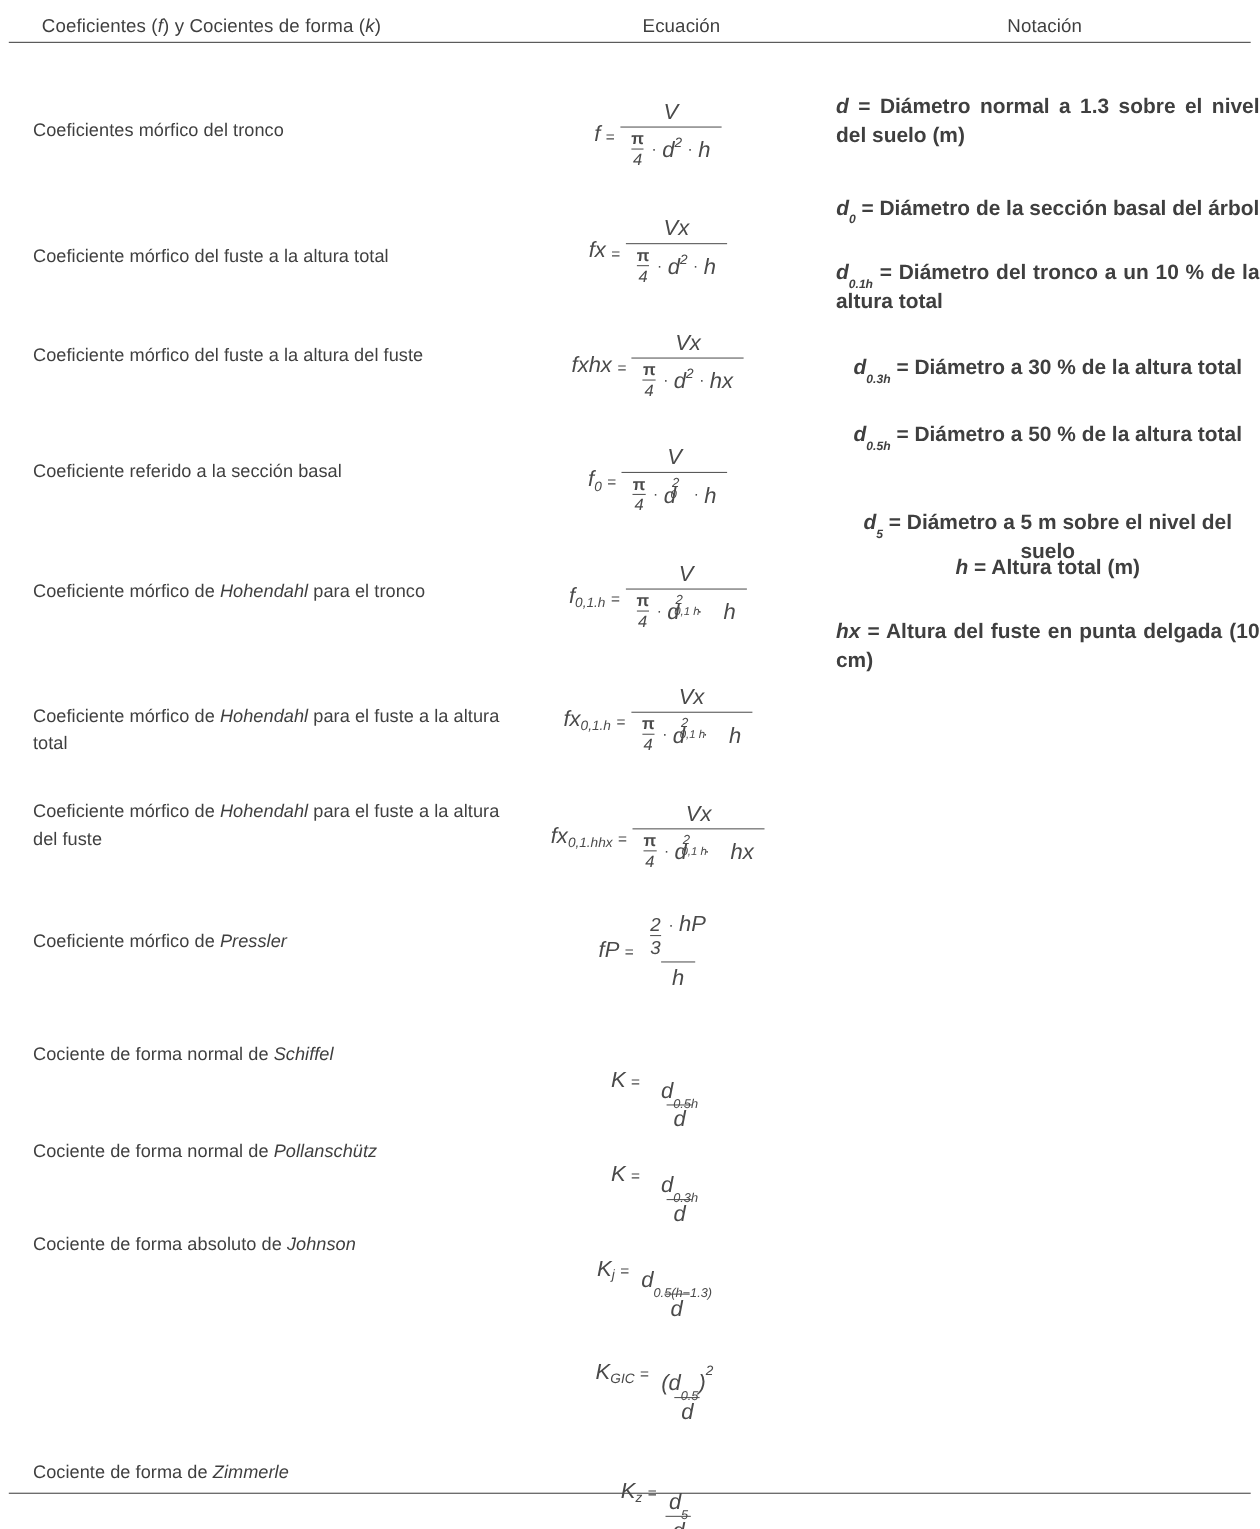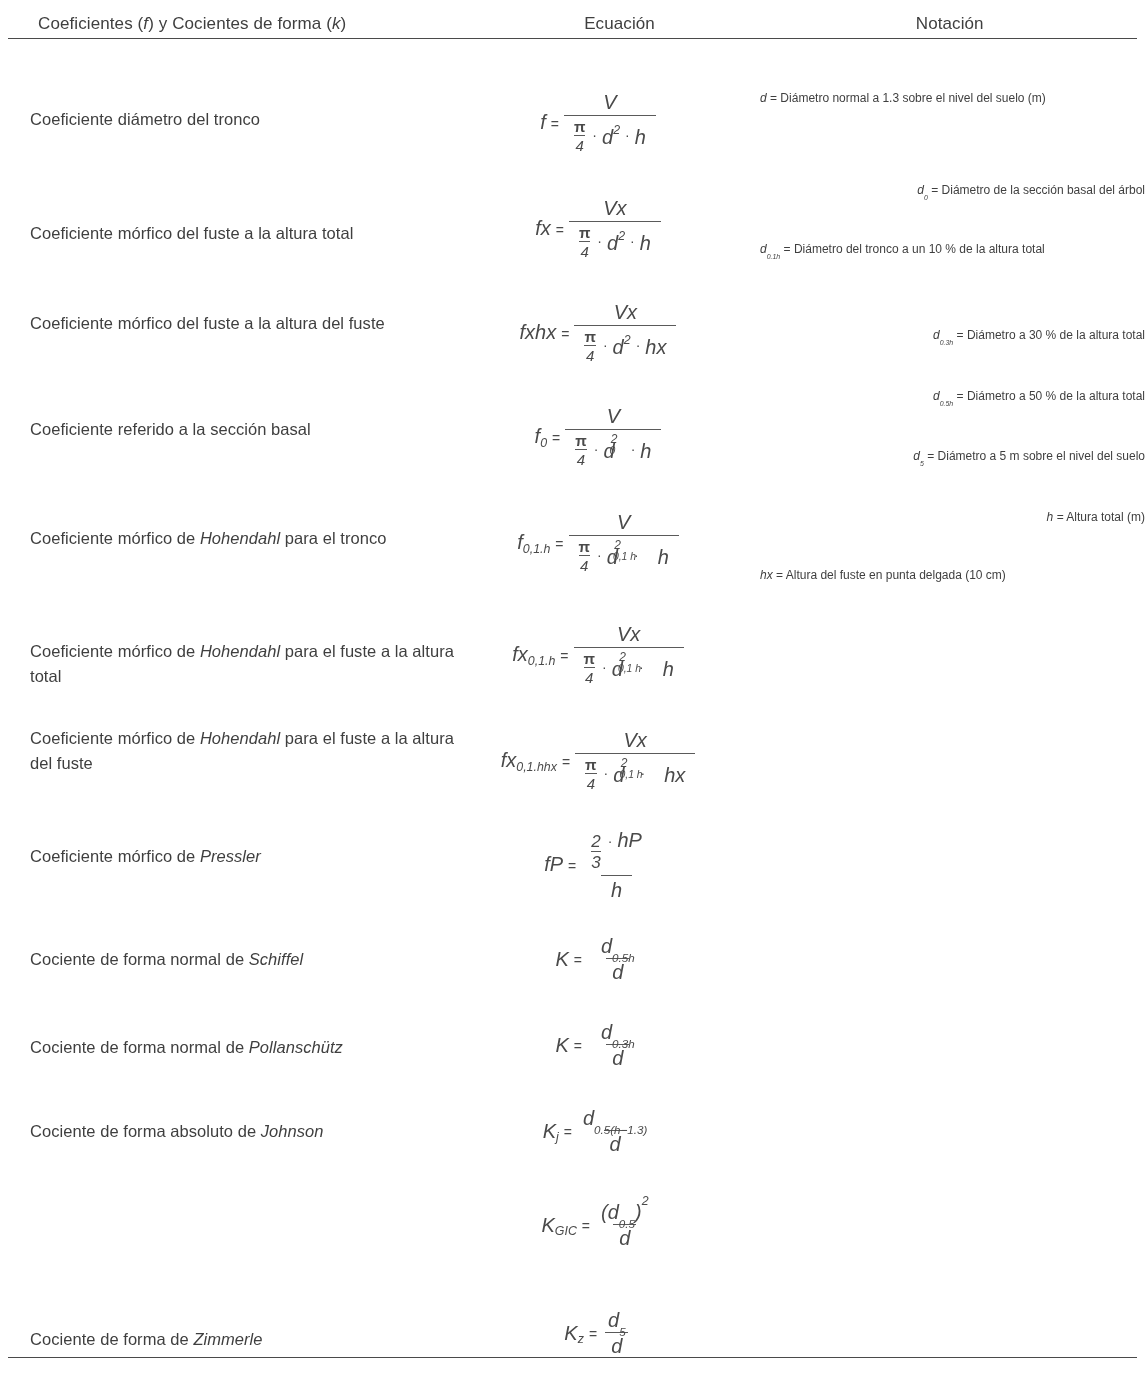--- a/index.html
+++ b/index.html
@@ -66,26 +66,27 @@
     letter-spacing: 0.05px;
   }
   .eq-cell {
     left: 440px;
     width: 300px;
     text-align: center;
   }
   .note-cell {
     left: 752px;
     width: 385px;
-    font-size: 12px;
+    font-size: 19px;
     line-height: 26px;
     color: #3f3f3f;
     text-align: justify;
-  }
-  .note-cell.nojust { text-align: right; }
+    font-weight: bold;
+  }
+  .note-cell.nojust { text-align: center; }
 
   em, .it {
     font-style: italic;
   }
 
   
   .formula {
     display: inline-flex;
     align-items: center;
     justify-content: center;
@@ -117,21 +118,21 @@
     line-height: 1.1;
   }
   .frac > .den {
     border-top: 1.3px solid #5a5a5a;
     padding: 3px 10px 0 10px;
     line-height: 1.1;
     display: flex;
     align-items: center;
     justify-content: center;
   }
-  .frac.small > .num { padding: 0 6px 1px 6px; }
+  .frac.small > .num { padding: 0 6px 1px 6px; margin-top: 46px; }
   .frac.small > .den { padding: 2px 6px 0 6px; }
 
   .pifrac {
     display: inline-flex;
     flex-direction: column;
     align-items: center;
     font-size: 15px;
     margin-right: 2px;
   }
   .pifrac .pnum {
@@ -206,21 +207,21 @@
     </div>
     <div class="th th-col2">Ecuación</div>
     <div class="th th-col3">Notación</div>
   </div>
 
   <div class="rule-top"></div>
 
   <div class="tbody">
 
     <div class="cell label-cell" style="top:68px">
-      <span>Coeficiente diámetro del tronco</span>
+      <span>Coeficientes mórfico del tronco</span>
     </div>
 
     <div class="cell label-cell" style="top:182px">
       <span>Coeficiente mórfico del fuste a la altura total</span>
     </div>
 
     <div class="cell label-cell" style="top:272px">
       <span>Coeficiente mórfico del fuste a la altura del fuste</span>
     </div>
 
@@ -464,21 +465,21 @@
     <div class="cell note-cell nojust" style="top:283px">
       <em class="it"><span>d</span><sub style="font-style:italic">0.3h</sub></em>
       <span>= Diámetro a 30 % de la altura total</span>
     </div>
 
     <div class="cell note-cell nojust" style="top:344px">
       <em class="it"><span>d</span><sub style="font-style:italic">0.5h</sub></em>
       <span>= Diámetro a 50 % de la altura total</span>
     </div>
 
-    <div class="cell note-cell nojust" style="top:404px">
+    <div class="cell note-cell nojust" style="top:424px">
       <em class="it"><span>d</span><sub style="font-style:italic">5</sub></em>
       <span>= Diámetro a 5 m sobre el nivel del suelo</span>
     </div>
 
     <div class="cell note-cell nojust" style="top:465px">
       <em class="it">h</em>
       <span>= Altura total (m)</span>
     </div>
 
     <div class="cell note-cell" style="top:523px">

